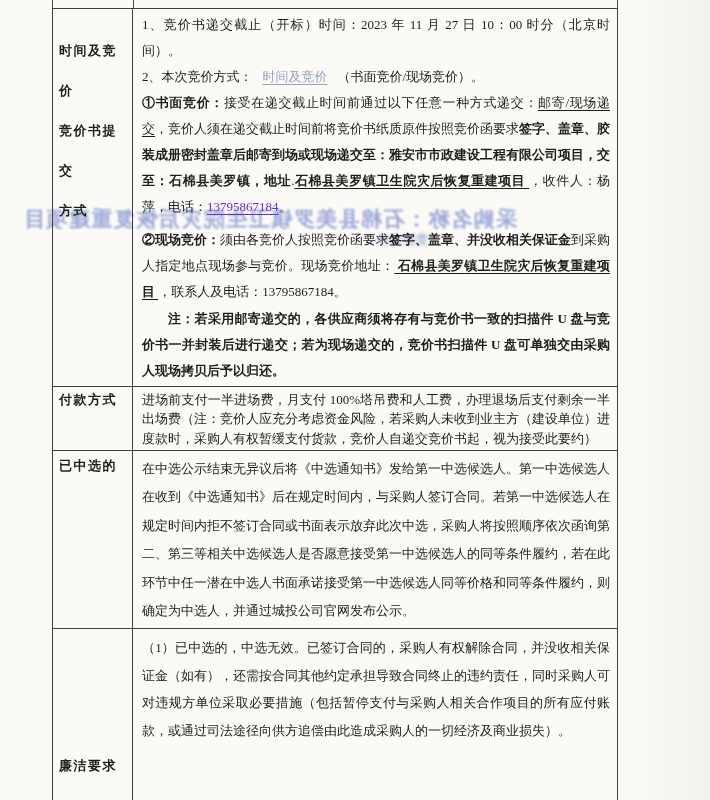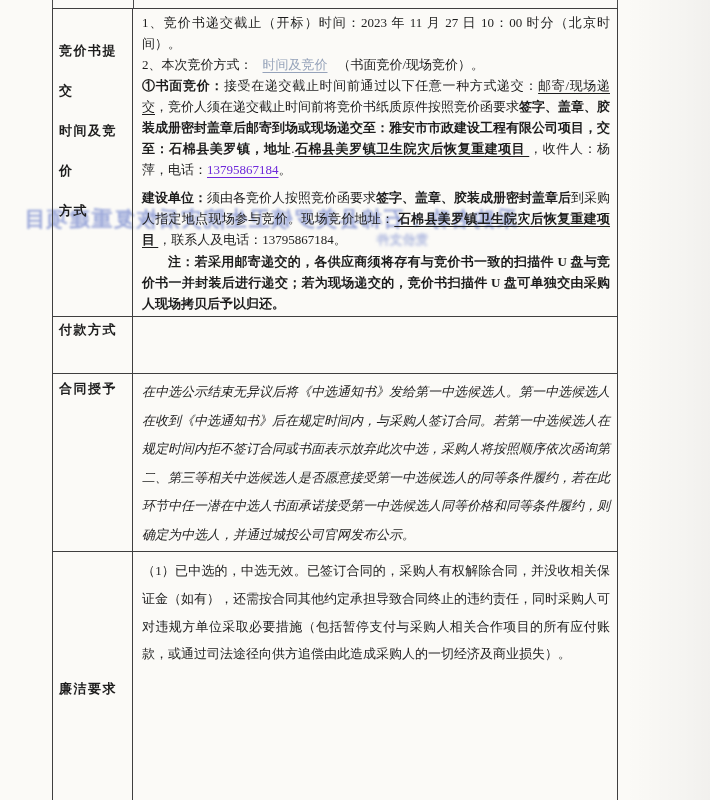--- a/index.html
+++ b/index.html
@@ -52,30 +52,30 @@
   .cell-content{
     flex:1;box-sizing:border-box;
     padding:3px 7px 2px 9px;
     font-size:13px;text-align:justify;
   }
   .cell-content p{margin:0;}
   
   .row-1{min-height:238px;}
   .row-1 .cell-label{padding-top:22px;}
   .row-1 .cell-label div{line-height:40px;}
-  .row-1 .cell-content{line-height:21px;}
+  .row-1 .cell-content{line-height:26px;}
   .row-1 .p-site{margin-top:7px;}
   .row-1 .note{margin-top:1px;font-weight:600;text-indent:2em;}
   
   .row-2{min-height:57px;}
   .row-2 .cell-content{line-height:19.3px;}
   
   .row-3{min-height:171px;}
   .row-3 .cell-label{padding-top:6px;}
-  .row-3 .cell-content{line-height:28.5px;padding-top:4px;font-style:italic;}
+  .row-3 .cell-content{line-height:28.5px;padding-top:4px;}
   
   .row-4{min-height:274px;}
   .row-4 .cell-label{display:flex;align-items:center;padding-top:0;}
   .row-4 .cell-content{line-height:27.8px;padding-top:5px;}
   .row-4 .cell-content p{margin:0 0 2px 0;}
   
   .b{font-weight:bold;}
   .u{text-decoration:underline;text-underline-offset:3px;text-decoration-thickness:1px;}
   .blank{color:#96a3ba;text-decoration:underline;text-underline-offset:3px;padding:0 10px;}
   .phone{color:#6d28d9;}
@@ -89,39 +89,42 @@
 <div class="bleed2">竞价文件</div>
 
 <div class="sliver">
     <div class="mid"></div>
   </div>
 
 <div class="tbl">
 
   <div class="row row-1">
     <div class="cell-label">
+      <div>时间及竞价</div>
       <div>竞价书提交</div>
-      <div>时间及竞价</div>
       <div>方式</div>
     </div>
     <div class="cell-content">
       <p><span>1、竞价书递交截止（开标）时间：2023 年 11 月 27 日 10：00 时分（北京时间）。</span></p>
       <p><span>2、本次竞价方式：</span><span class="blank">时间及竞价</span><span>（书面竞价/现场竞价）。</span></p>
       <p><span class="b">①书面竞价：</span><span>接受在递交截止时间前通过以下任意一种方式递交：</span><span class="u">邮寄/现场递交</span><span>，竞价人须在递交截止时间前将竞价书纸质原件按照竞价函要求</span><span class="b">签字、盖章、胶装成册密封盖章后邮寄到场或现场递交至：雅安市市政建设工程有限公司项目，交至：石棉县美罗镇，地址</span><span>.</span><span class="b u">石棉县美罗镇卫生院灾后恢复重建项目 </span><span>，收件人：杨萍，电话：</span><span class="u phone">13795867184</span><span>。</span></p>
-      <p class="p-site"><span class="b">建设单位：</span><span>须由各竞价人按照竞价函要求</span><span class="b">签字、盖章、胶装成册密封盖章后</span><span>到采购人指定地点现场参与竞价。现场竞价地址：</span><span class="b u"> 石棉县美罗镇卫生院灾后恢复重建项目 </span><span>，联系人及电话：13795867184。</span></p>
+      <p class="p-site"><span class="b">②现场竞价：</span><span>须由各竞价人按照竞价函要求</span><span class="b">签字、盖章、并没收相关保证金</span><span>到采购人指定地点现场参与竞价。现场竞价地址：</span><span class="b u"> 石棉县美罗镇卫生院灾后恢复重建项目 </span><span>，联系人及电话：13795867184。</span></p>
       <p class="note"><span>注：若采用邮寄递交的，各供应商须将存有与竞价书一致的扫描件 U 盘与竞价书一并封装后进行递交；若为现场递交的，竞价书扫描件 U 盘可单独交由采购人现场拷贝后予以归还。</span></p>
     </div>
   </div>
 
   <div class="row row-2">
     <div class="cell-label">付款方式</div>
+    <div class="cell-content">
+      <p><span>进场前支付一半进场费，月支付 100%塔吊费和人工费，办理退场后支付剩余一半出场费（注：竞价人应充分考虑资金风险，若采购人未收到业主方（建设单位）进度款时，采购人有权暂缓支付货款，竞价人自递交竞价书起，视为接受此要约）</span></p>
+    </div>
   </div>
 
   <div class="row row-3">
-    <div class="cell-label">合同授予</div>
+    <div class="cell-label">已中选的</div>
     <div class="cell-content">
       <p><span>在中选公示结束无异议后将《中选通知书》发给第一中选候选人。第一中选候选人在收到《中选通知书》后在规定时间内，与采购人签订合同。若第一中选候选人在规定时间内拒不签订合同或书面表示放弃此次中选，采购人将按照顺序依次函询第二、第三等相关中选候选人是否愿意接受第一中选候选人的同等条件履约，若在此环节中任一潜在中选人书面承诺接受第一中选候选人同等价格和同等条件履约，则确定为中选人，并通过城投公司官网发布公示。</span></p>
     </div>
   </div>
 
   <div class="row row-4">
     <div class="cell-label">廉洁要求</div>
     <div class="cell-content">
       <p><span>（1）已中选的，中选无效。已签订合同的，采购人有权解除合同，并没收相关保证金（如有），还需按合同其他约定承担导致合同终止的违约责任，同时采购人可对违规方单位采取必要措施（包括暂停支付与采购人相关合作项目的所有应付账款，或通过司法途径向供方追偿由此造成采购人的一切经济及商业损失）。</span></p>
     </div>

